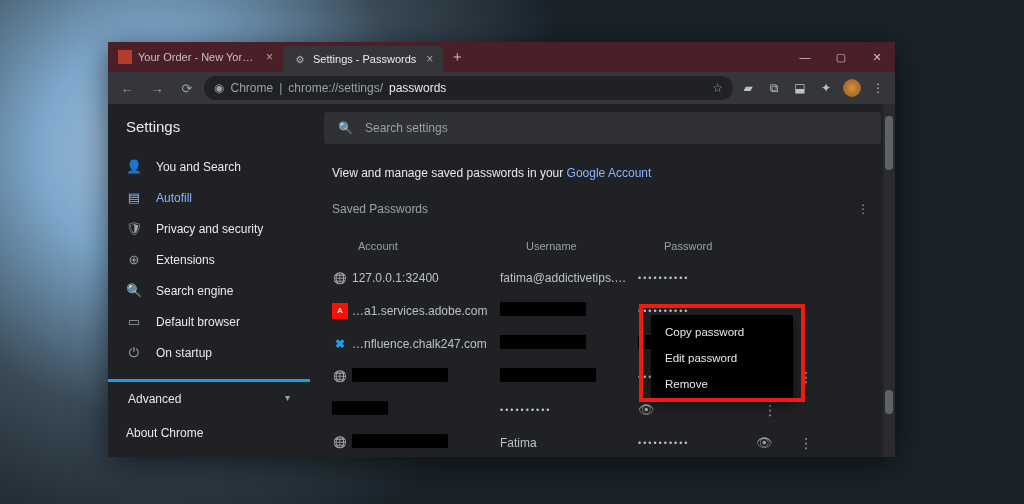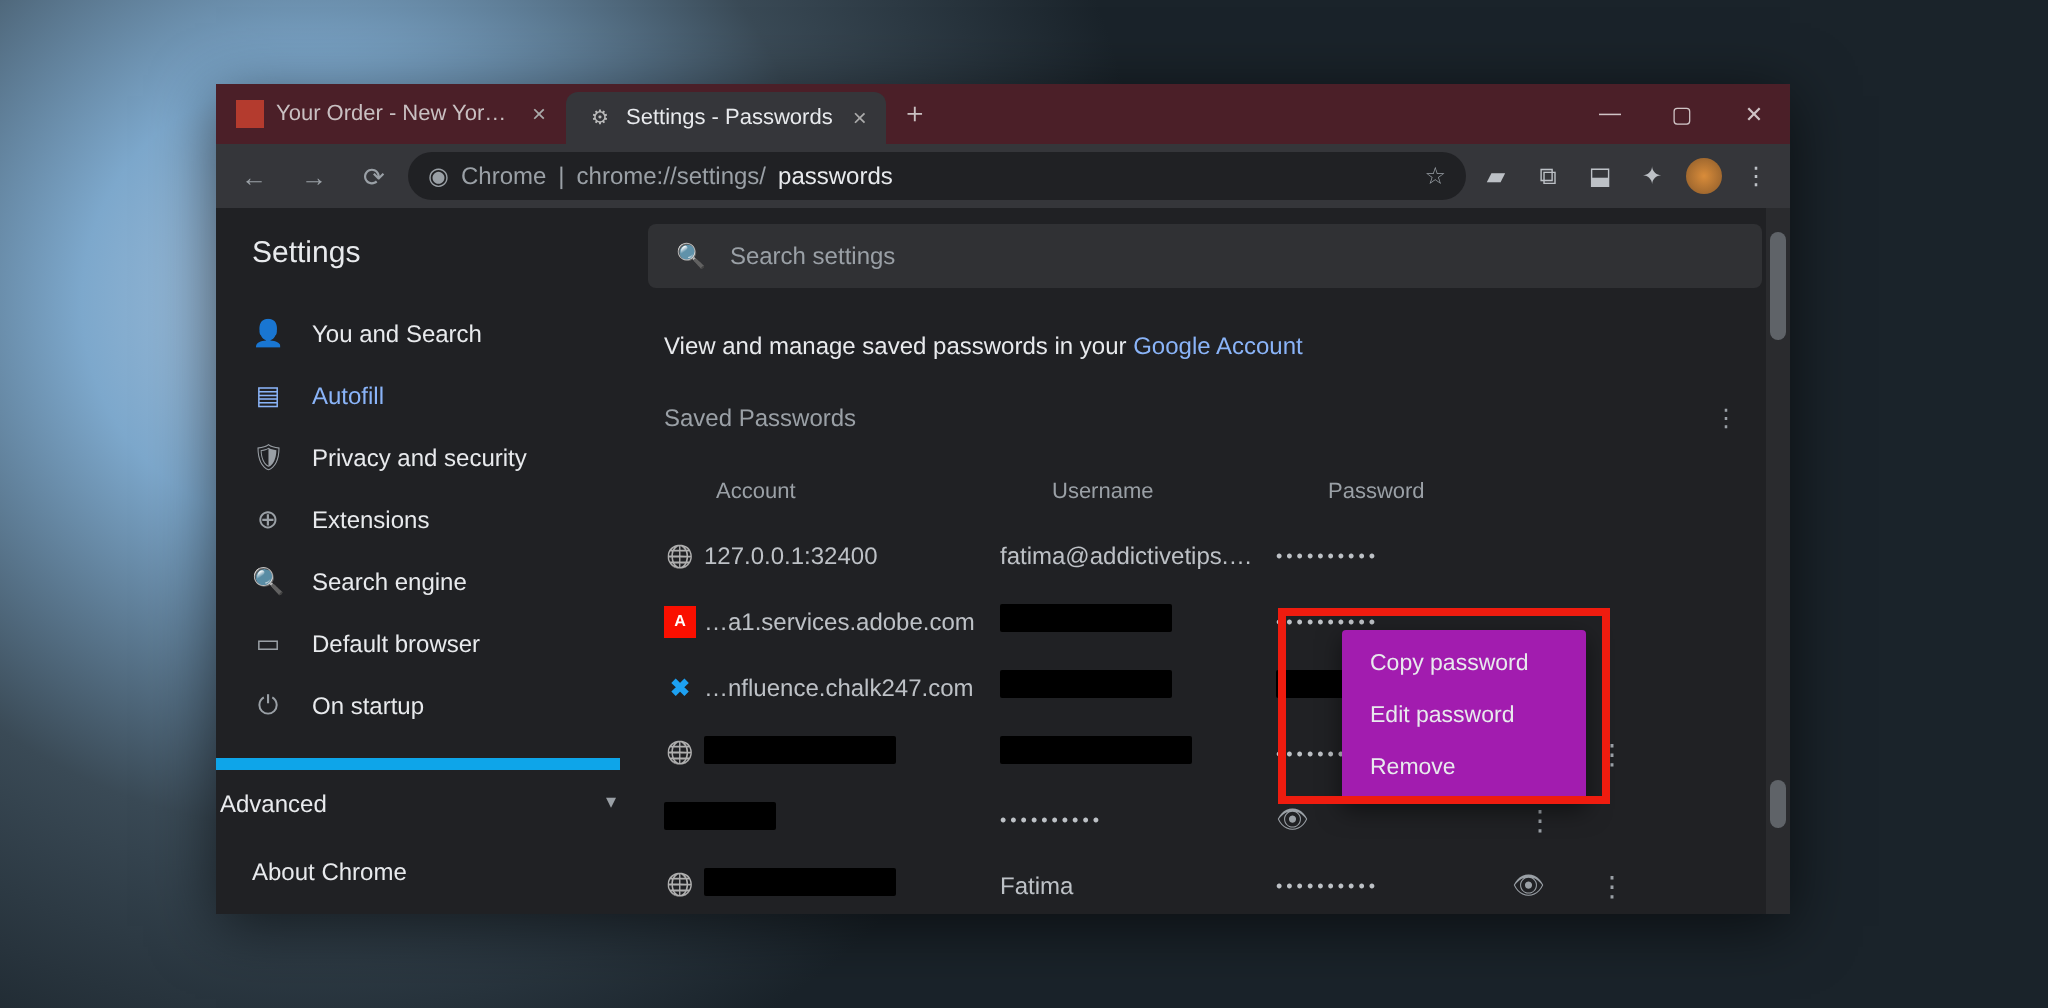--- a/index.html
+++ b/index.html
@@ -49,21 +49,21 @@
   .avatar { width:18px; height:18px; border-radius:50%; background: radial-gradient(circle,#d98c3a,#8a5a2a); }
   
   .content { flex:1; display:flex; overflow:hidden; }
   .sidebar { width: 202px; background:#202124; display:flex; flex-direction:column; }
   .settings-header { padding: 14px 18px 12px; font-size:15px; color:#e8eaed; border-bottom: none;}
   .nav { padding: 4px 0; }
   .nav-item { display:flex; align-items:center; gap:14px; padding:8px 18px; font-size:12px; color:#e8eaed; cursor:pointer; }
   .nav-item .icon { width:16px; text-align:center; color:#9aa0a6; font-size:13px;}
   .nav-item.active { color:#8ab4f8; }
   .nav-item.active .icon { color:#8ab4f8; }
-  .adv { padding:10px 2px; font-size:12px; color:#e8eaed; display:flex; border-top:6px solid #0ea5e9; margin-top:6px;}
+  .adv { padding:10px 20px; font-size:12px; color:#e8eaed; display:flex; border-top:3px solid #0ea5e9; margin-top:6px;}
   .adv .chev { margin-left:auto; color:#9aa0a6; font-size:10px;}
   .ext-row { padding:10px 18px; font-size:12px; color:#e8eaed; display:flex; align-items:center; border-top:1px solid #3c4043;}
   .ext-row .open { margin-left:auto; color:#9aa0a6; font-size:11px;}
   .about { padding:10px 18px; font-size:12px; color:#e8eaed; }
   .main { flex:1; background:#202124; display:flex;}
   .main-inner { flex:1; position:relative; overflow:hidden;}
   .search-row { padding: 8px 14px 8px 14px; }
   .search-box { height:32px; background:#303134; border-radius:4px; display:flex; align-items:center; padding:0 14px; gap:12px; color:#9aa0a6; font-size:12px;}
   .desc { padding: 14px 22px 18px; font-size:12px; color:#e8eaed;}
   .desc a { color:#8ab4f8; text-decoration:none;}
@@ -79,24 +79,23 @@
   .site .favicon.adobe{ background:#fa0f00; color:#fff; font-size:8px; font-weight:bold; display:flex; align-items:center; justify-content:center;}
   .site .favicon.chalk{ color:#1da1f2; font-weight:bold; font-size:12px;}
   .trunc { white-space:nowrap; overflow:hidden; text-overflow:ellipsis; }
   .redact { background:#000; height:14px; border-radius:1px; display:inline-block; }
   .dots { letter-spacing:2px; font-size:9px;}
   .eye { color:#9aa0a6; font-size:13px;}
   .rowmore { color:#9aa0a6; font-size:14px; text-align:center;}
   
   .popup-wrap { position:absolute; left:341px; top:211px; width:142px; }
   .popup {
-    background:#a21caf; border-radius:2px;
+    background:#000000; border-radius:2px;
     box-shadow:0 4px 12px rgba(0,0,0,.5);
     padding:4px 0;
-    margin-left:20px;
   }
   .popup-item { padding:7px 14px; font-size:11.5px; color:#e8eaed; cursor:pointer;}
   .highlight-box { position:absolute; border:4px solid #ef1c0f; left:329px; top:200px; width:166px; height:98px; pointer-events:none; }
   
   .sbar { position:absolute; right:0; top:0; bottom:0; width:12px; background:#2a2b2e;}
   .sthumb { position:absolute; right:2px; top:12px; width:8px; height:54px; background:#5f6368; border-radius:4px;}
   .sthumb2 { position:absolute; right:2px; top:286px; width:8px; height:24px; background:#5f6368; border-radius:4px;}
 </style>
 </head>
 <body>

